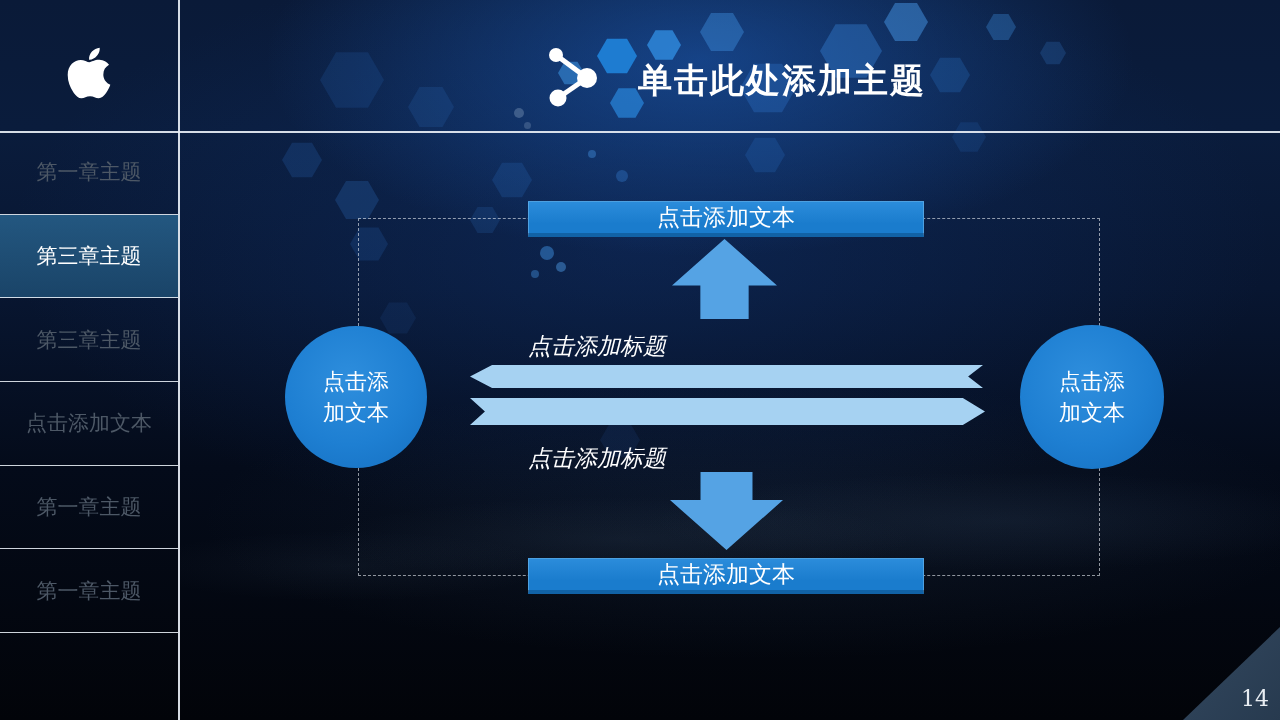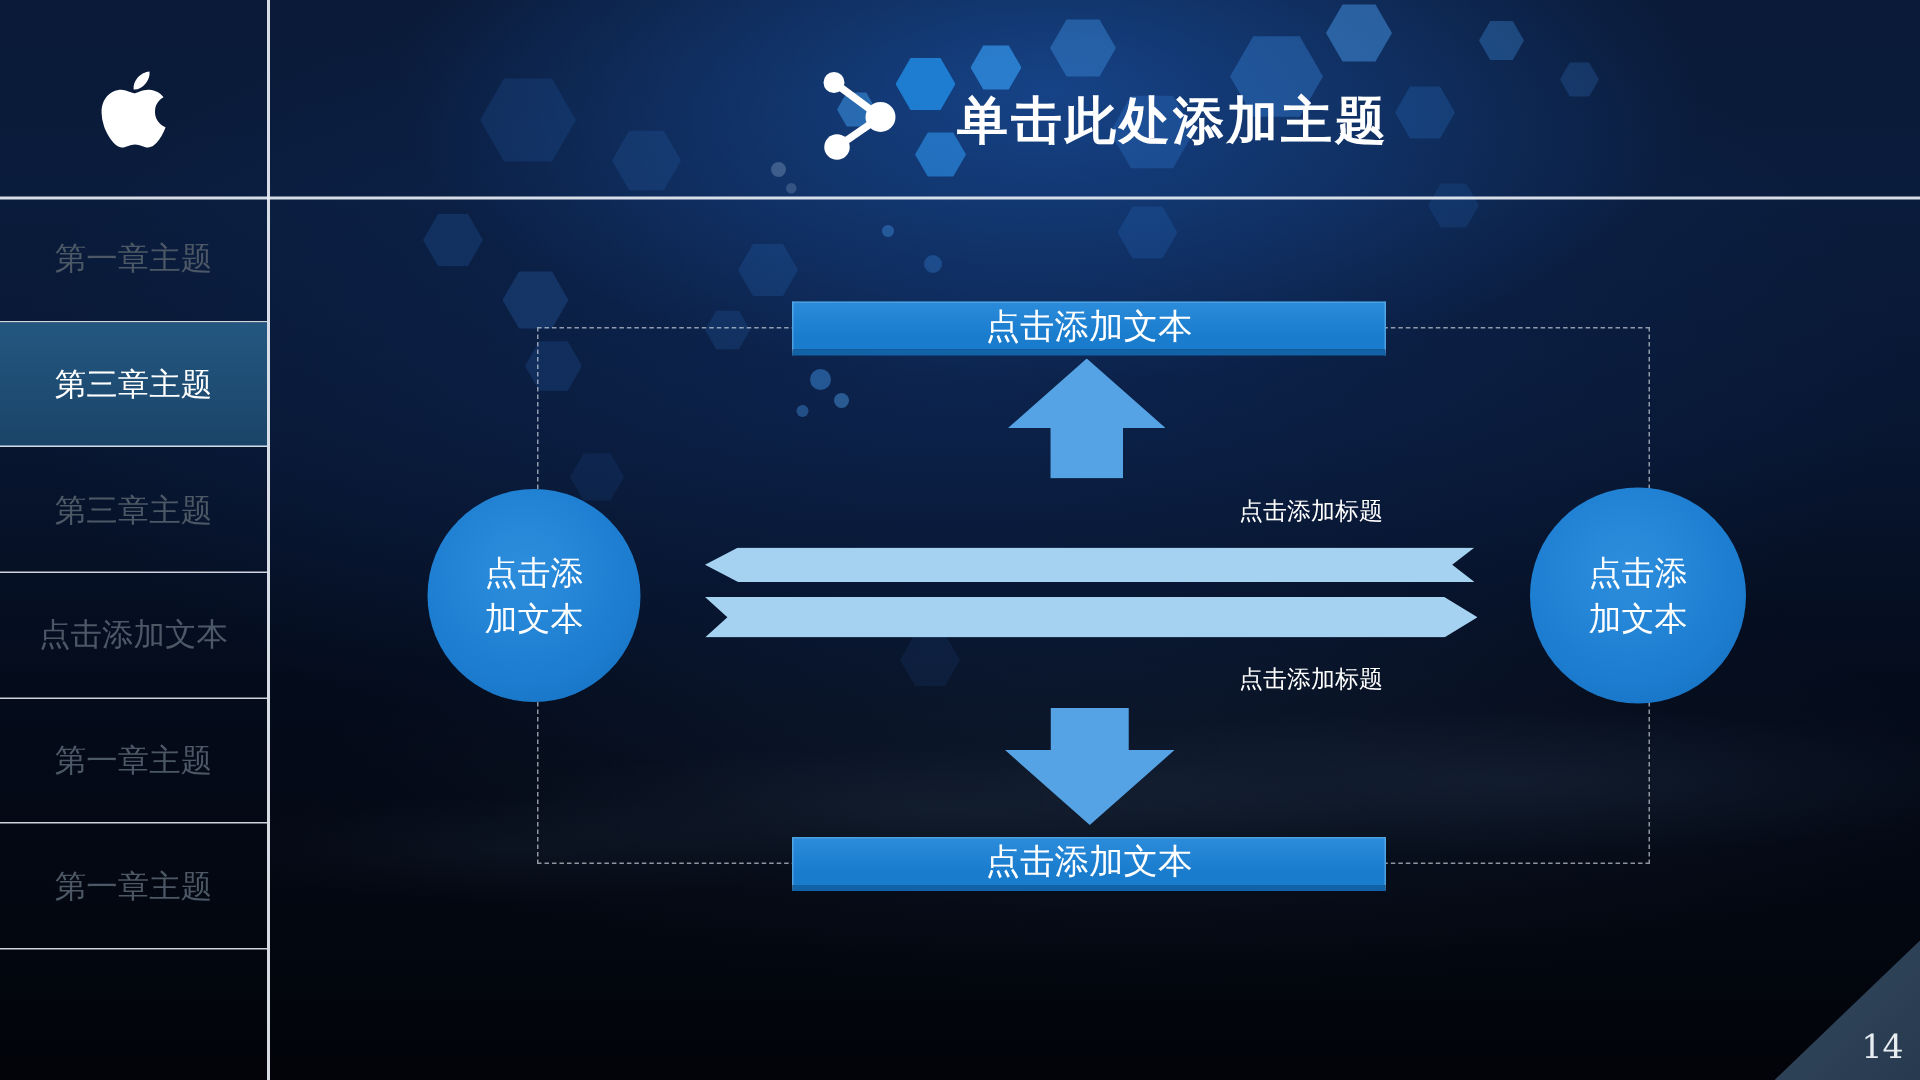--- a/index.html
+++ b/index.html
@@ -28,21 +28,21 @@
   .side-item{flex:1;display:flex;align-items:center;justify-content:center;
     font-size:21px;color:#4d5866;border-bottom:1.5px solid rgba(228,235,242,.9);cursor:pointer;}
   .side-item.active{background:linear-gradient(180deg,#235780,#1a4468);color:#ffffff;}
   .dashed-rect{position:absolute;left:358px;top:218px;width:740px;height:356px;border:1px dashed rgba(235,240,246,.6);}
   .ph-box{position:absolute;left:528px;width:394px;height:31px;text-align:center;
     background:linear-gradient(180deg,#2b8cdb,#1a7ccd 70%);
     border:1px solid rgba(120,190,240,.55);border-bottom:4px solid #1162a6;
     color:#ffffff;font-size:23px;line-height:31px;cursor:pointer;}
   .box-top{top:201px;}
   .box-bottom{top:558px;}
-  .caption{position:absolute;left:528px;width:394px;text-align:right;color:#ffffff;font-size:16px;cursor:pointer;}
+  .caption{position:absolute;left:528px;width:394px;text-align:left;color:#ffffff;font-size:23px;cursor:pointer;font-style:italic;}
   .cap-upper{top:331px;}
   .cap-lower{top:443px;}
   .arrow{position:absolute;background:#55a3e4;}
   .arrow-up{left:672px;top:239px;width:105px;height:80px;
     clip-path:polygon(50% 0%,100% 58%,73% 58%,73% 100%,27% 100%,27% 58%,0% 58%);}
   .arrow-down{left:670px;top:472px;width:113px;height:78px;
     clip-path:polygon(27% 0%,73% 0%,73% 36%,100% 36%,50% 100%,0% 36%,27% 36%);}
   .bar{position:absolute;background:#a6d2f2;}
   .bar-left{left:470px;top:365px;width:513px;height:23px;
     clip-path:polygon(0% 50%,4.3% 0%,100% 0%,97.1% 50%,100% 100%,4.3% 100%);}

